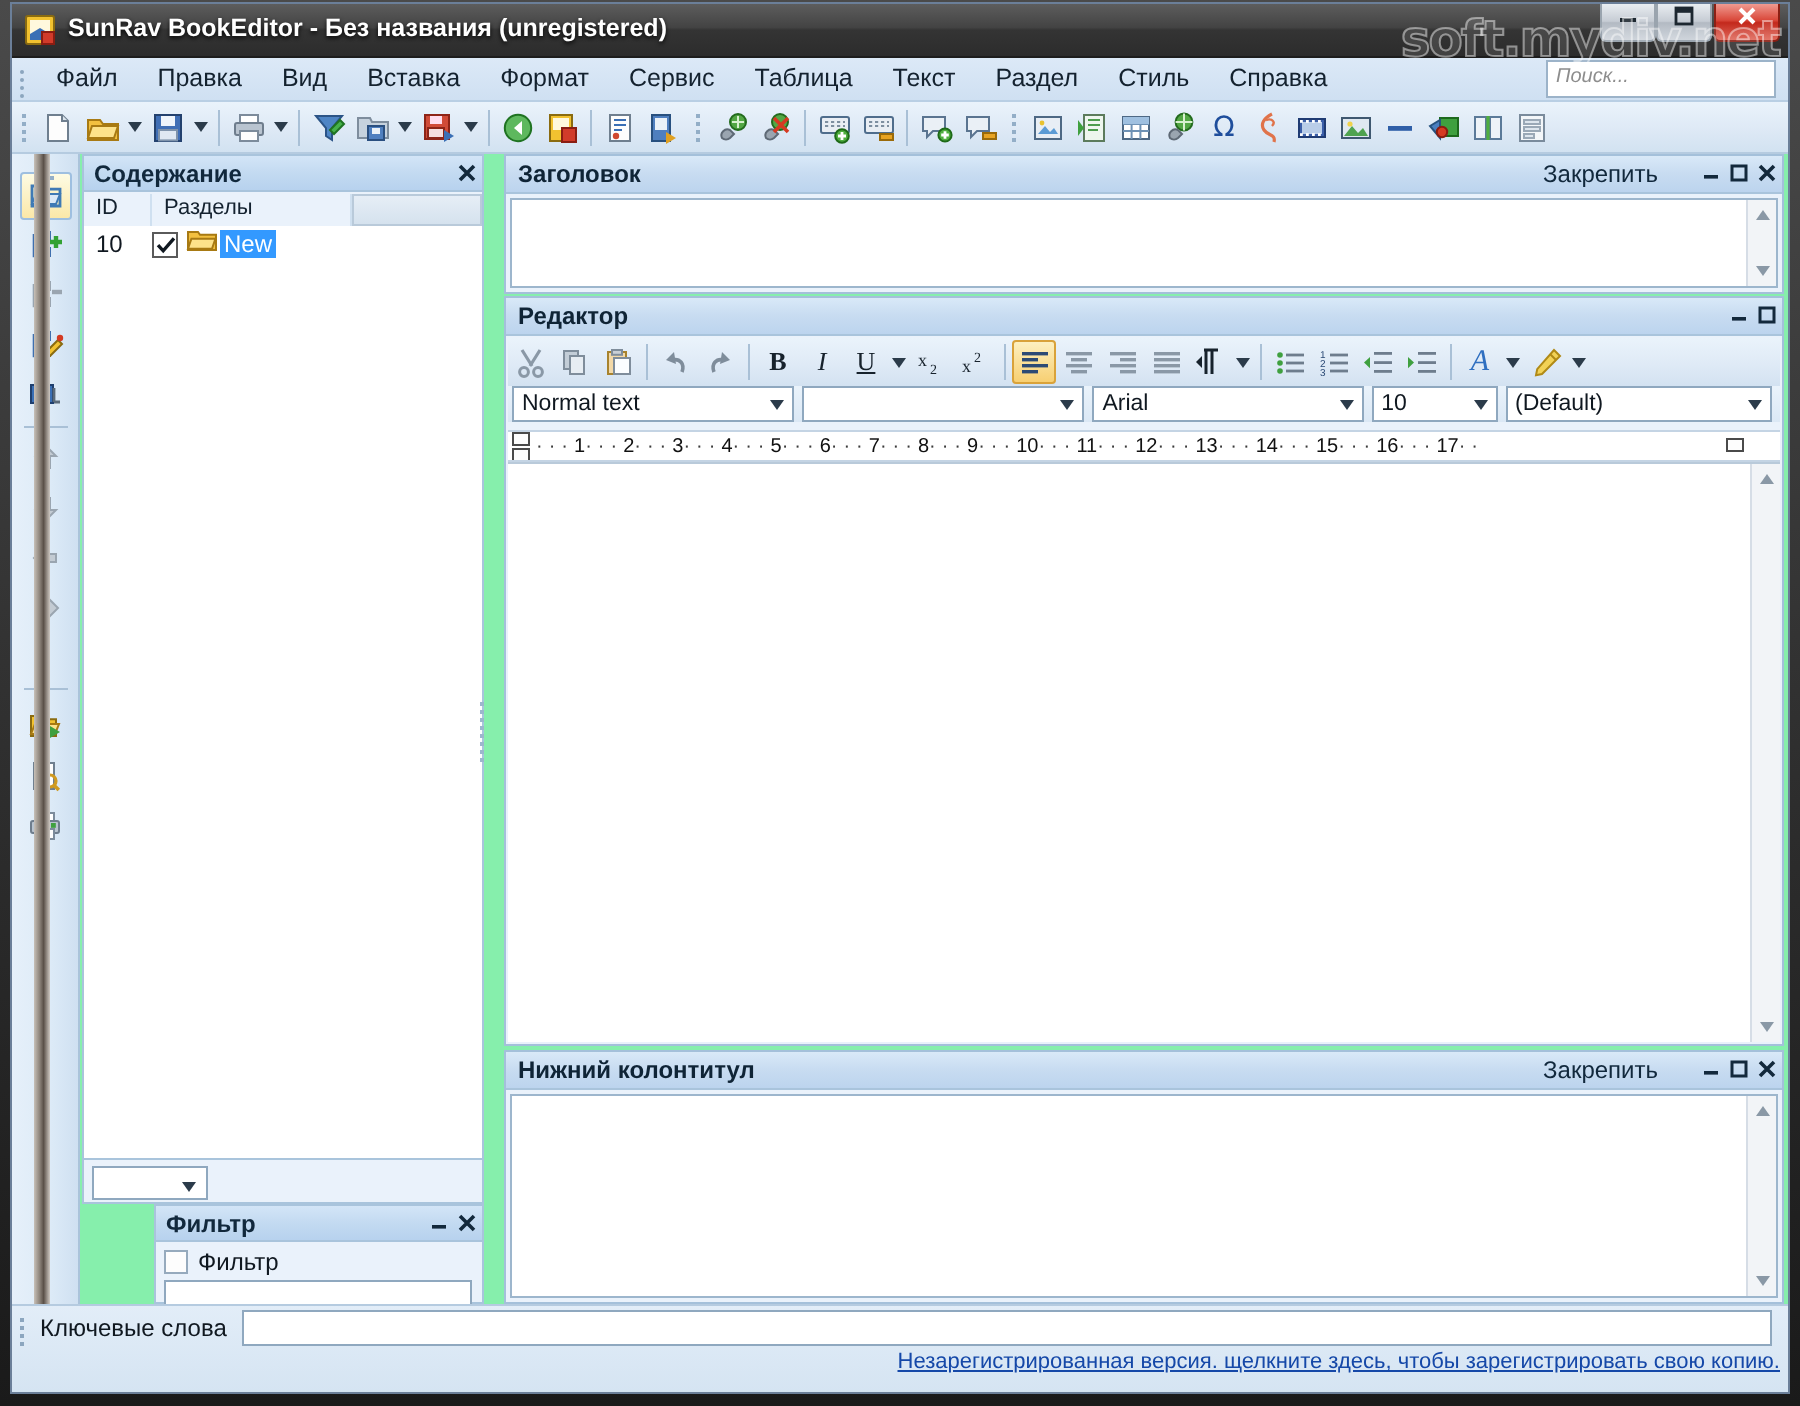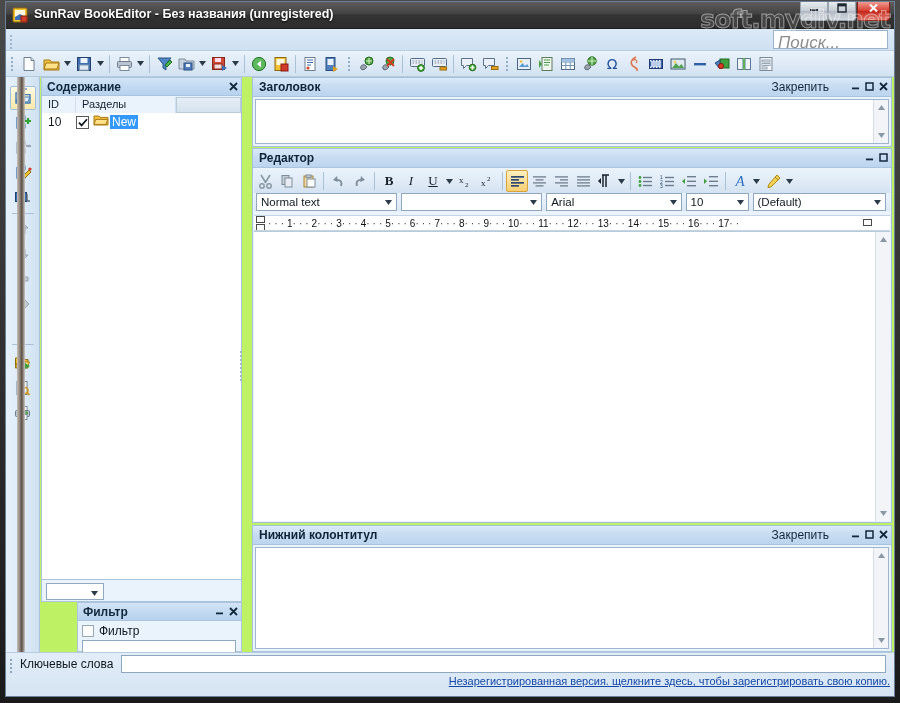--- a/index.html
+++ b/index.html
@@ -88,21 +88,21 @@
   }
 
   
   #search-box {
     position:absolute; right:6px; top:1px; width:115px; height:19px;
     background:#ffffff; border:1px solid #9cb3c9;
     z-index:35;
   }
   #search-box span {
     display:block; padding:2px 4px; font-style:italic;
-    color:#8d8d8d; font-size:17px;
+    color:#8d8d8d; font-size:10px;
   }
 
   
   #toolbar {
     position:relative; height:26px;
     background:linear-gradient(180deg,#eaf3fb 0%,#dfeaf6 50%,#d2e2f1 100%);
     border-bottom:1px solid #b5cbe0;
     display:flex; align-items:center;
   }
   .tb-grip { width:6px; height:18px; margin:0 3px; flex:0 0 auto; }
@@ -114,21 +114,21 @@
   }
   .tb-arrow {
     width:11px; height:22px; flex:0 0 auto; cursor:pointer;
     display:flex; align-items:center; justify-content:center;
   }
   .tb-sep { width:1px; height:18px; background:#a9c0d6; margin:0 3px; flex:0 0 auto; }
 
   
   #body {
     position:absolute; left:0; top:75px; right:0; bottom:44px;
-    background:#bef264;
+    background:#86efac;
   }
 
   
   #vstrip {
     position:absolute; left:0; top:0; width:34px; bottom:0;
     background:linear-gradient(90deg,#e6f0fa 0%,#dceaf7 60%,#cfe0f1 100%);
     border-right:1px solid #aac3da;
   }
   #vstrip-grip { margin:2px auto 2px auto; width:14px; height:5px; }
   #vstrip-grip i { display:inline-block; width:2px; height:2px; background:#93aec7; margin:0 1px; }
@@ -388,20 +388,33 @@
     </div>
   </div>
 
   <div id="menubar">
     <span id="menu-grip">
           <i></i>
           <i></i>
           <i></i>
           <i></i>
         </span>
+    <div id="menu-items">
+      <div class="menu-item">Файл</div>
+      <div class="menu-item">Правка</div>
+      <div class="menu-item">Вид</div>
+      <div class="menu-item">Вставка</div>
+      <div class="menu-item">Формат</div>
+      <div class="menu-item">Сервис</div>
+      <div class="menu-item">Таблица</div>
+      <div class="menu-item">Текст</div>
+      <div class="menu-item">Раздел</div>
+      <div class="menu-item">Стиль</div>
+      <div class="menu-item">Справка</div>
+    </div>
     <div id="search-box">
       <span>Поиск...</span>
     </div>
   </div>
 
   <div id="toolbar">
     <span class="tb-grip">
           <i></i>
           <i></i>
           <i></i>

